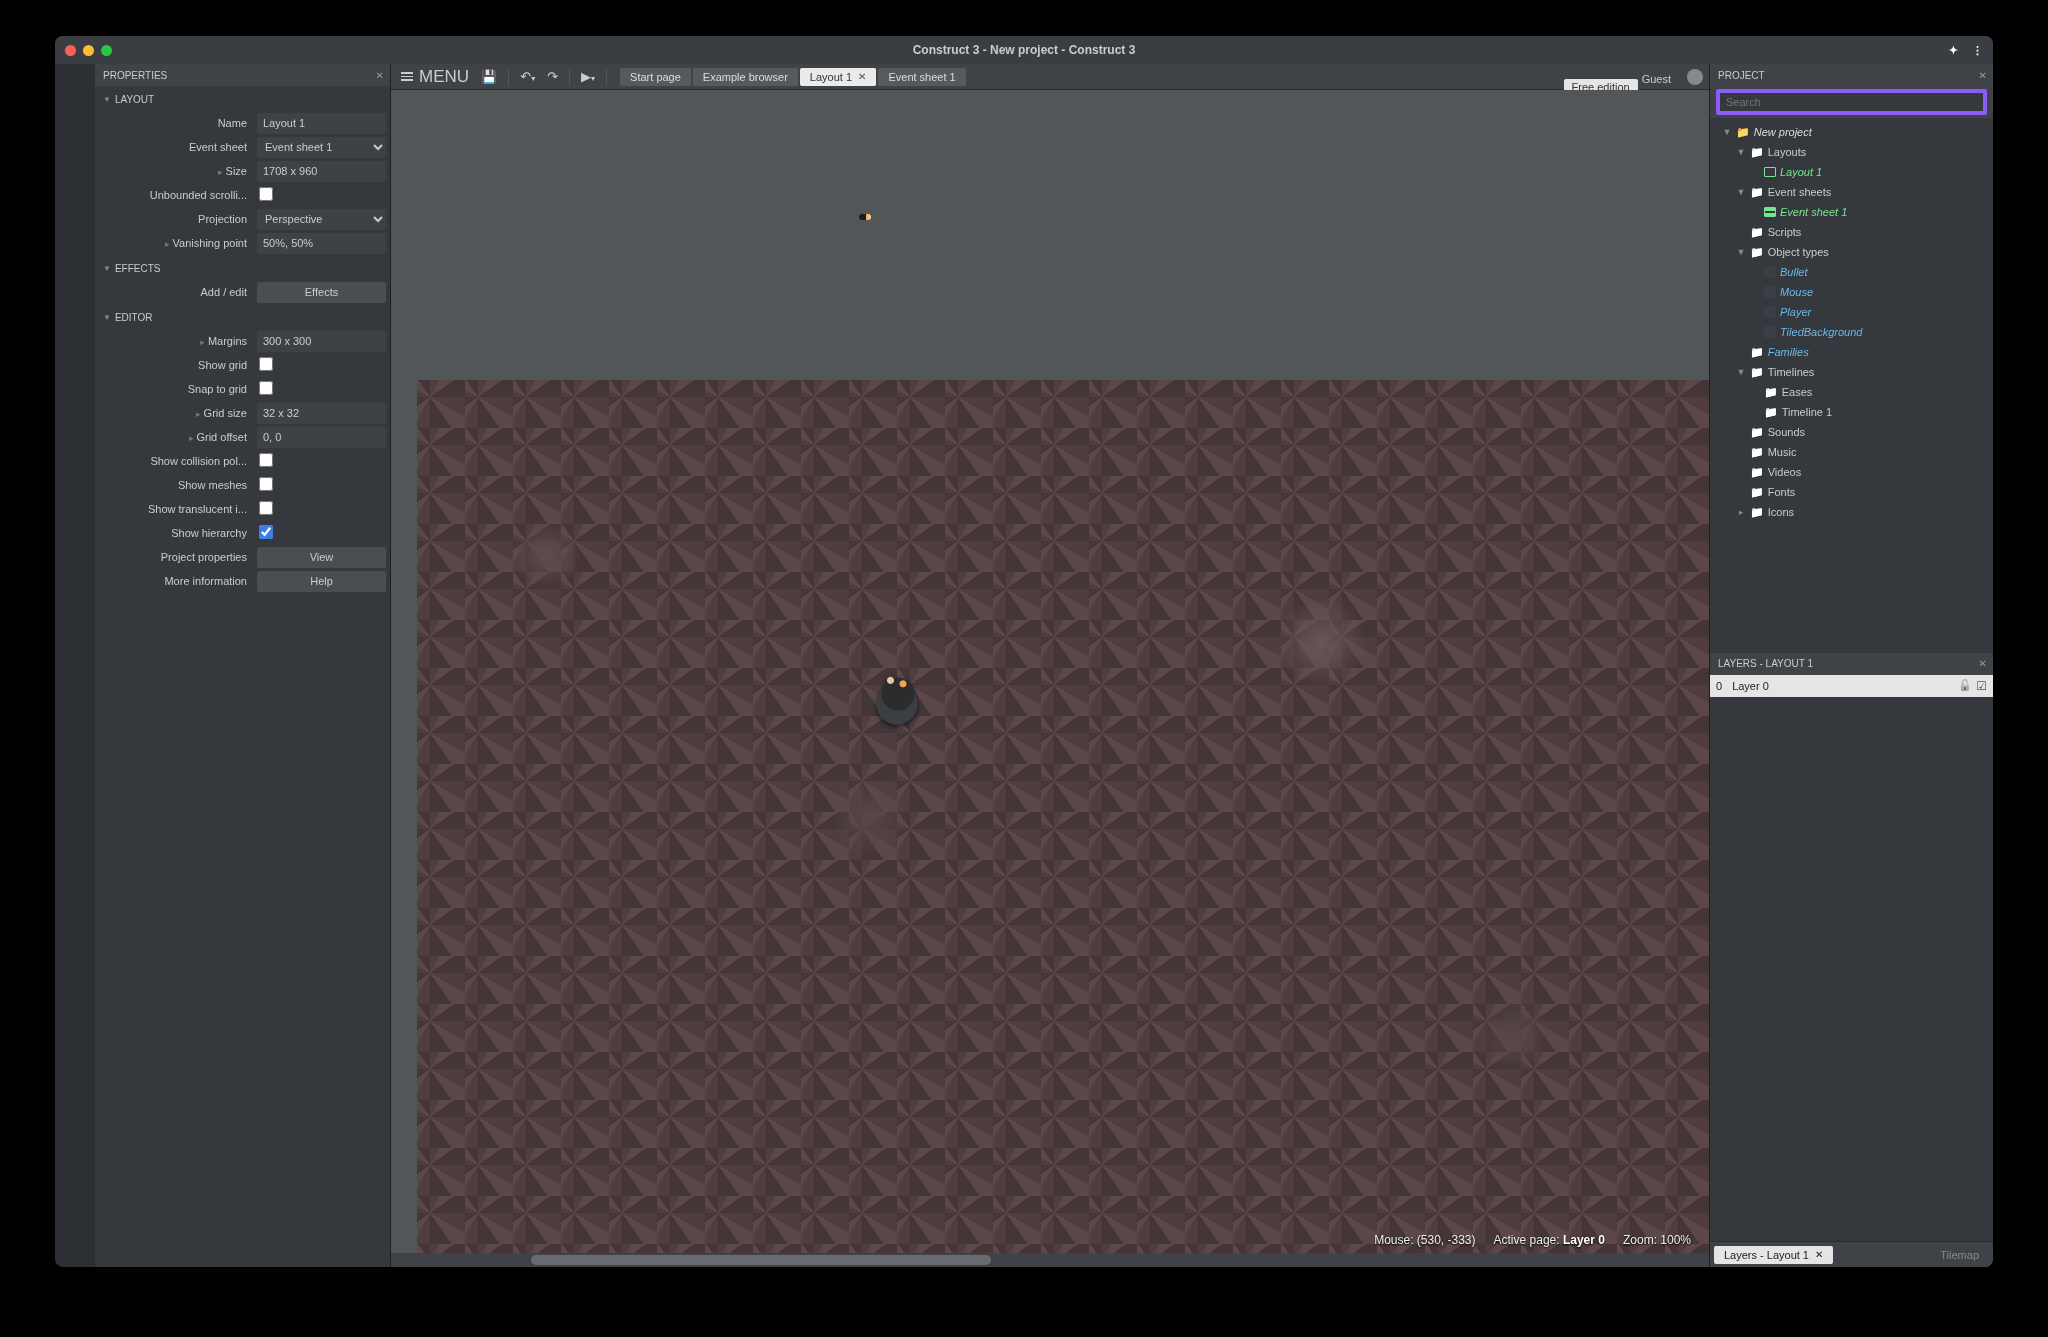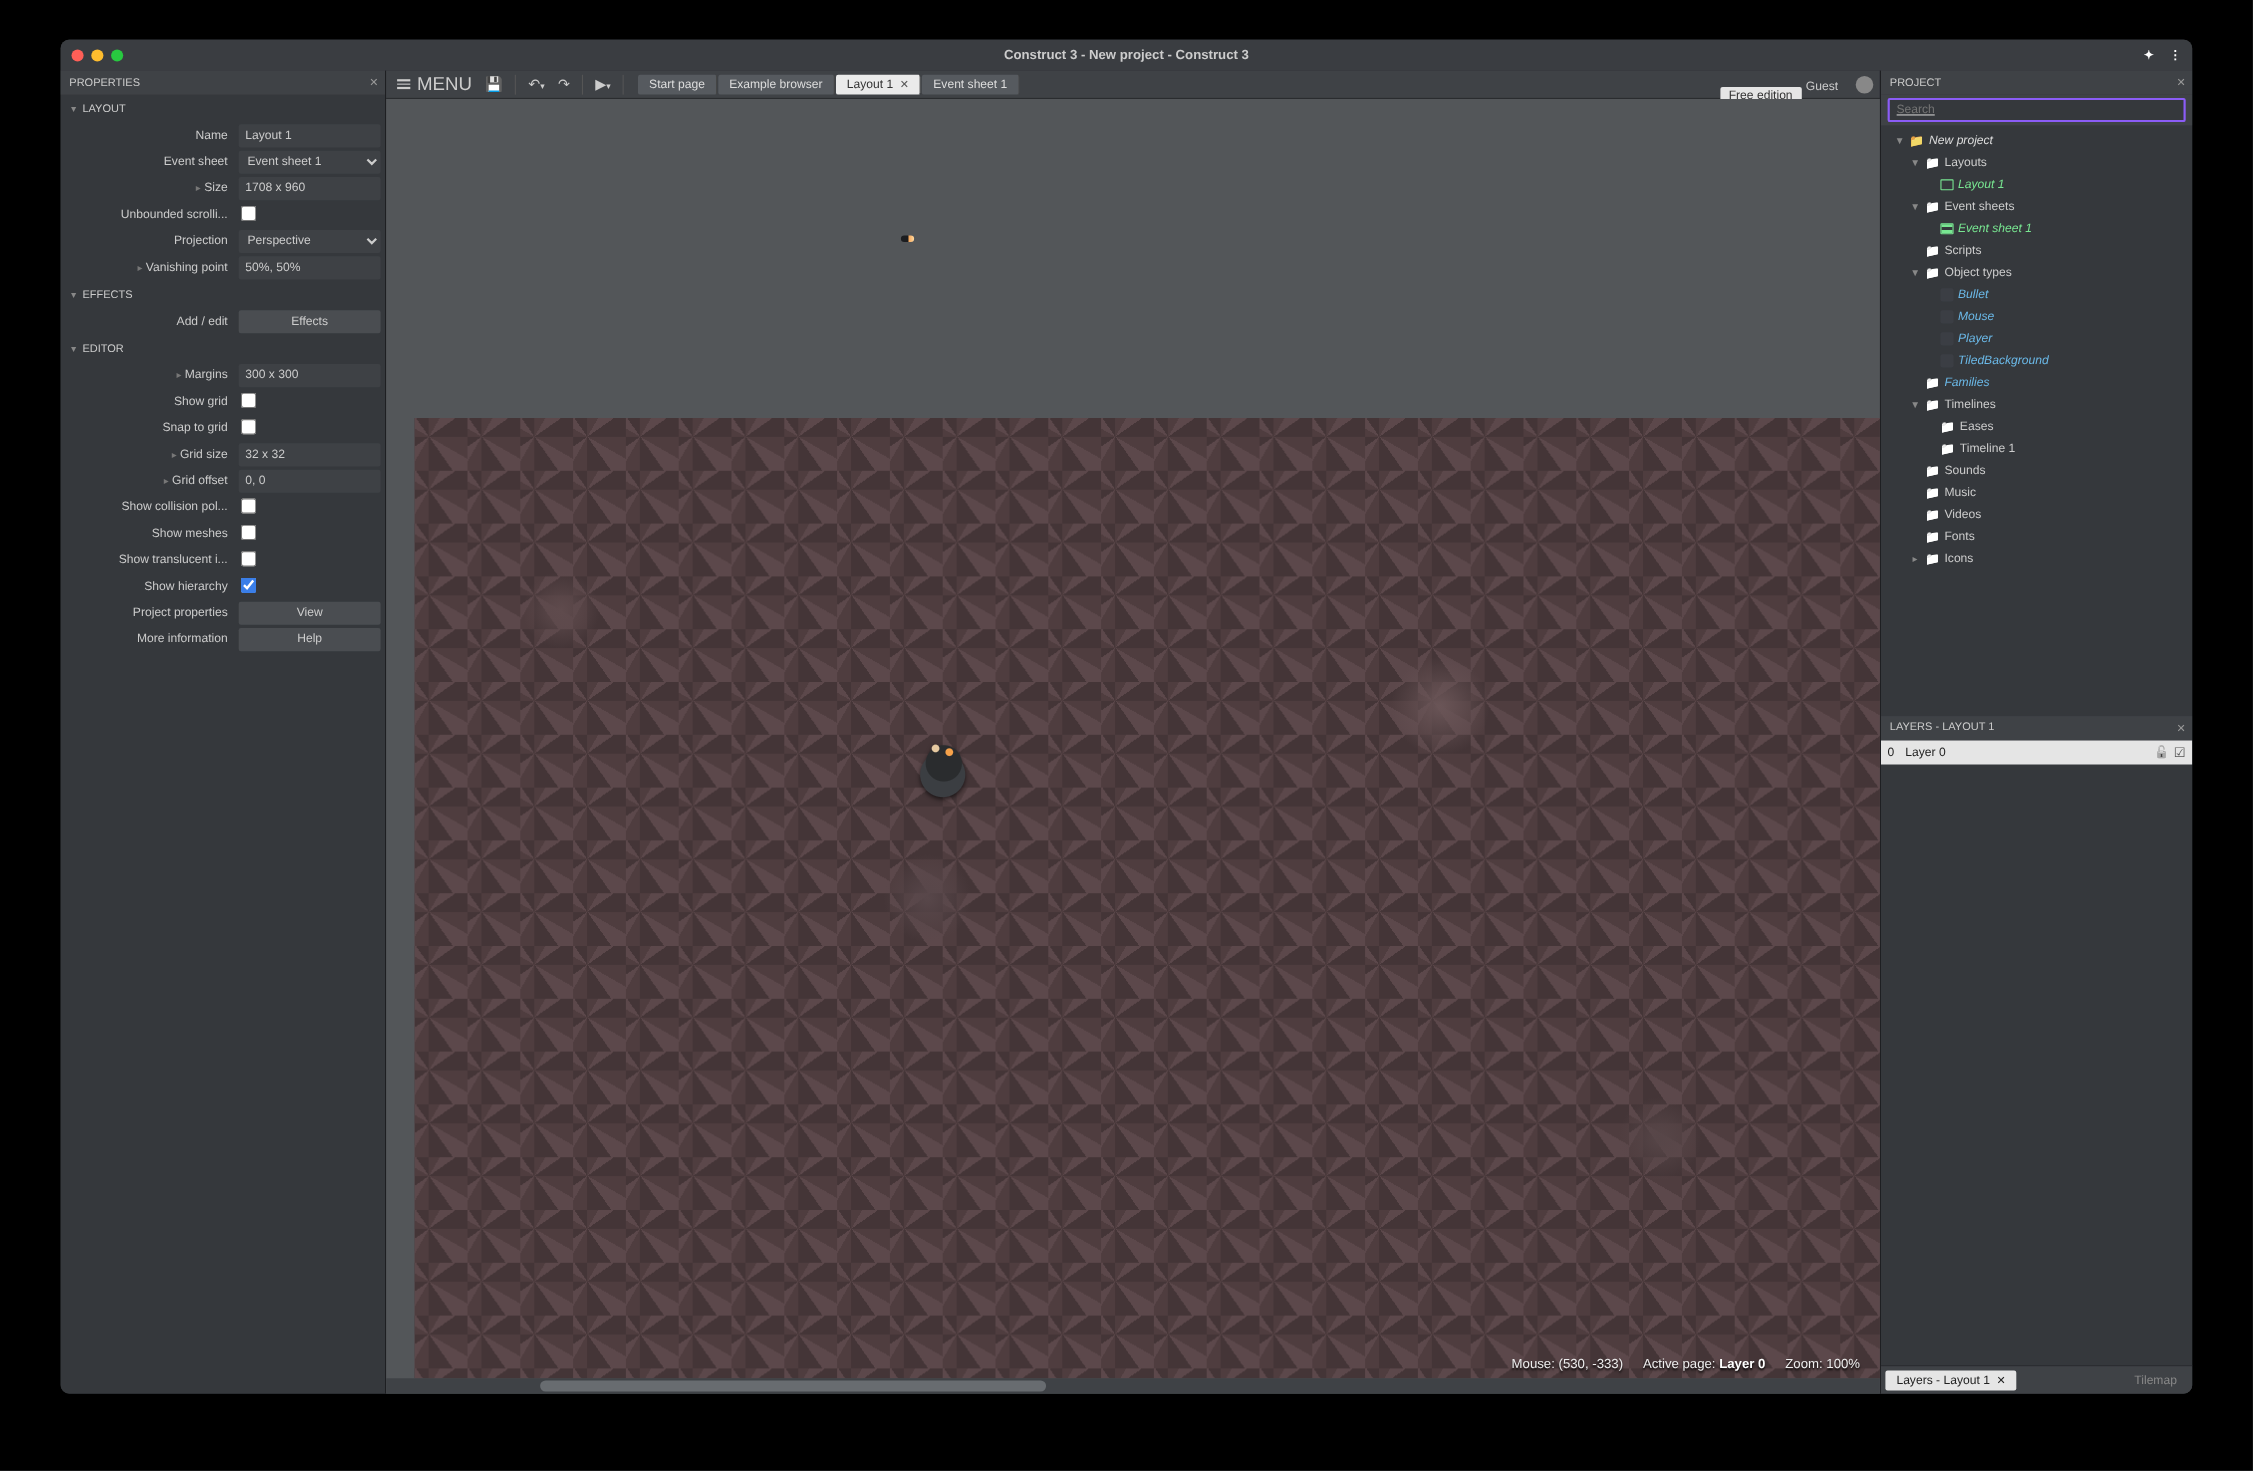--- a/index.html
+++ b/index.html
@@ -7,21 +7,21 @@
   .window { position: absolute; left: 55px; top: 36px; right: 55px; bottom: 70px; background: #2c2f33; border-radius: 8px; display: flex; flex-direction: column; box-shadow: 0 20px 60px rgba(0,0,0,0.8); overflow: hidden; }
   .titlebar { height: 28px; background: #3a3d41; display: flex; align-items: center; padding: 0 10px; position: relative; font-weight: bold; }
   .traffic { display: flex; gap: 7px; }
   .traffic span { width: 11px; height: 11px; border-radius: 50%; display: inline-block; }
   .tclose { background: #ff5f57; } .tmin { background: #ffbd2e; } .tmax { background: #28c940; }
   .title { position: absolute; left: 50%; transform: translateX(-50%); font-size: 12px; color: #ccc; }
   .titlebar-right { margin-left: auto; display: flex; gap: 14px; align-items: center; color: #ccc; }
   .puzzle-icon::before { content: "✦"; color:#fff; }
   .kebab-icon::before { content: "⋮"; color:#fff; }
 
-  .body { flex: 1; display: flex; min-height: 0; }
+  .body { flex: 1; display: flex; min-height: 0; padding-left: 40px; }
   .left-panel { width: 296px; background: #35383c; display: flex; flex-direction: column; border-right: 1px solid #1e1f22; }
   .panel-header { height: 22px; background: #3f4246; display: flex; align-items: center; padding: 0 8px; font-size: 10px; color: #ccc; position: relative; }
   .panel-close { position: absolute; right: 6px; color:#999; cursor:pointer; }
   .prop-body { overflow-y: auto; flex:1; padding: 0 4px 8px 4px; }
   .section-head { display:flex; align-items:center; gap:4px; font-size:10px; color:#ccc; margin:6px 0 4px 0; padding:2px 4px; }
   .section-head::before { content:"▼"; font-size:8px; color:#888; }
   .prop-row { display:flex; align-items:center; height:24px; gap:6px; }
   .prop-label { width: 152px; text-align:right; font-size:11px; color:#ccc; padding-right:4px; display:flex; justify-content:flex-end; align-items:center; gap:3px;}
   .prop-label .exp::before { content:"▸"; color:#777; font-size:9px; }
   .prop-input { flex:1; }
@@ -63,21 +63,21 @@
     filter: drop-shadow(0 2px 2px #0009);
   }
   .sprite-bullet { position:absolute; left:468px; top:124px; width:12px; height:6px; border-radius:3px;
     background: linear-gradient(90deg, #1c1d20 55%, #f7a85b 60%, #ffd9a0 100%); }
   .hscroll { position:absolute; left:0; right:0; bottom:0; height:14px; background:#3f4246; }
   .hscroll-thumb { position:absolute; left:140px; top:2px; height:10px; width:460px; background:#686c70; border-radius:5px; }
   .status { position:absolute; right:18px; bottom:20px; font-size:12px; color:#eee; text-shadow:0 1px 2px #000; display:flex; gap:18px; }
 
   .right { width:284px; display:flex; flex-direction:column; border-left:1px solid #1e1f22; background:#35383c; }
   .search-row { padding:3px 6px; background:#3f4246; }
-  .search-row input { width:100%; background:#35383c; border:2px solid #8b5cf6; color:#ccc; font-size:11px; padding:3px 6px; border-radius:2px;text-decoration:underline; }
+  .search-row input { width:100%; background:#35383c; border:4px solid #8b5cf6; color:#ccc; font-size:11px; padding:3px 6px; border-radius:2px; }
   .tree { flex:1; overflow-y:auto; padding:4px 2px; font-size:11px; }
   .tree-item { display:flex; align-items:center; height:20px; gap:4px; cursor:pointer; white-space:nowrap; }
   .tree-item .arrow { display:inline-block; width:10px; font-size:9px; color:#888; text-align:center; }
   .tree-item .arrow.open::before { content:"▼"; }
   .tree-item .arrow.closed::before { content:"▸"; }
   .tree-item .arrow.none::before { content:""; }
   .folder-icon::before { content:"📁"; filter:grayscale(1) brightness(1.3); font-size:11px; }
   .folderc-icon::before { content:"📁"; filter:grayscale(0) brightness(0.95); font-size:11px; }
   .layout-ic { display:inline-block; width:12px; height:10px; border:1.5px solid #78e691; border-radius:1px; }
   .es-ic { display:inline-block; width:12px; height:10px; background:linear-gradient(#78e691 33%, transparent 33% 66%, #78e691 66%); border:1px solid #78e691; border-radius:1px; }

